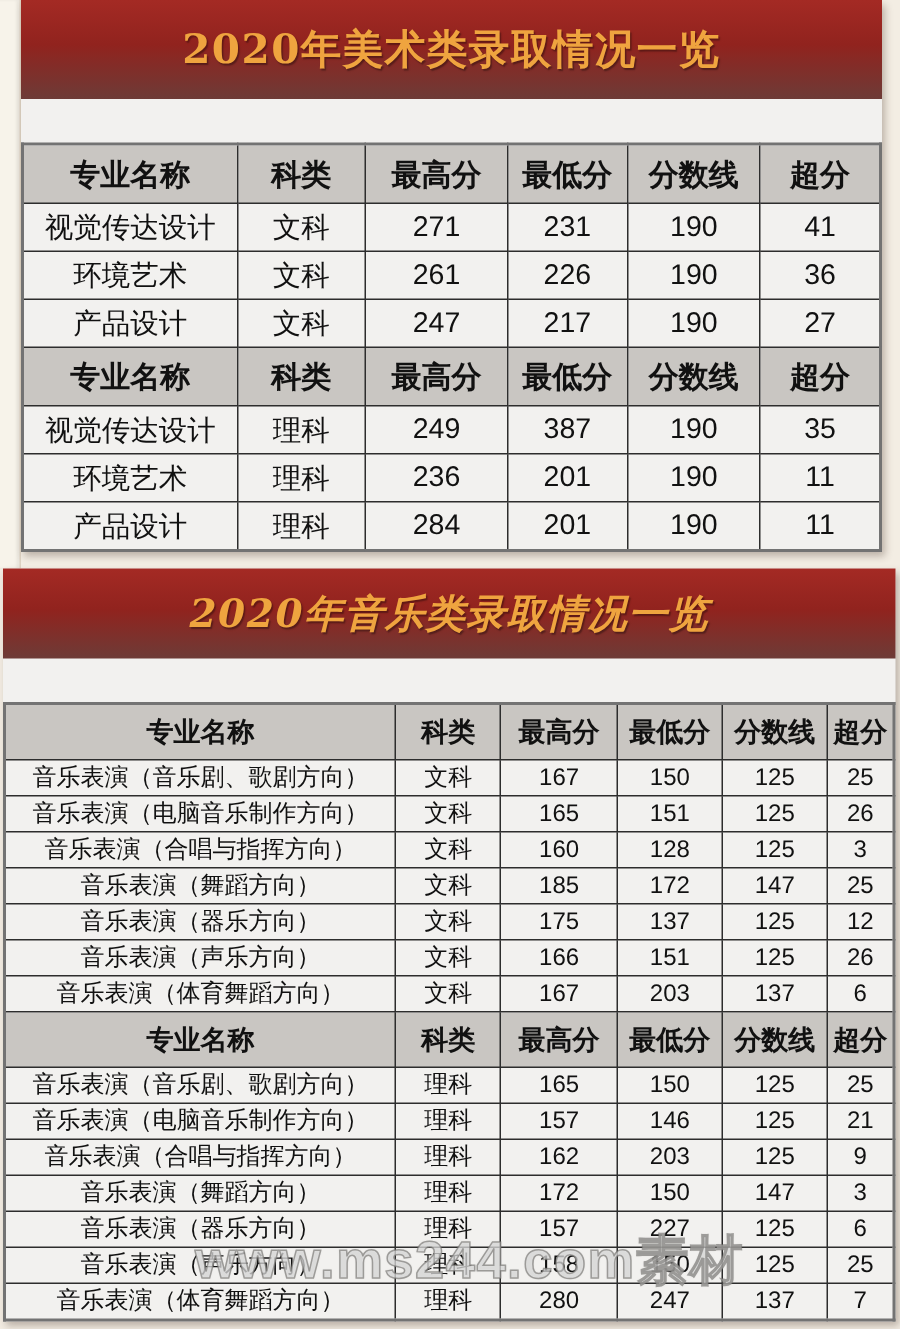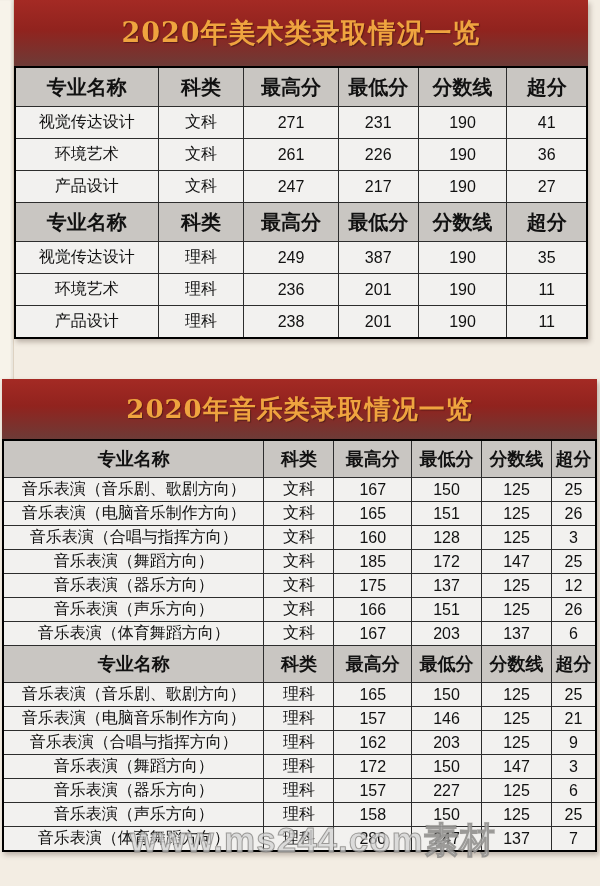--- a/index.html
+++ b/index.html
@@ -55,42 +55,43 @@
     font-size: 27px;
     letter-spacing: 1px;
     text-shadow: 1px 1px 1px rgba(0,0,0,0.35);
     white-space: nowrap;
   }
   .card-music .banner-title { font-size: 26px; }
   table.data-table {
     width: 100%;
     border-collapse: collapse;
     table-layout: fixed;
-    border: 2px solid #000000;
+    border: 2px solid #737373;
+    margin-top: 29px;
   }
   table.data-table th,
   table.data-table td {
     border: 1px solid #2d2d2d;
     text-align: center;
     vertical-align: middle;
     color: #111;
     padding: 0 2px;
     overflow: hidden;
     white-space: nowrap;
   }
   table.data-table th {
     background: #c9c6c2;
     font-weight: bold;
   }
   table.data-table td {
     background: #f2f1ef;
   }
   
   .card-art th { height: 38px; font-size: 20px; }
-  .card-art td { height: 31px; font-size: 16px; }
+  .card-art td { height: 31px; font-size: 19px; }
   .card-art col.c1 { width: 25%; }
   .card-art col.c2 { width: 15%; }
   .card-art col.c3 { width: 16.5%; }
   .card-art col.c4 { width: 14%; }
   .card-art col.c5 { width: 15.5%; }
   .card-art col.c6 { width: 14%; }
   
   .card-music th { height: 36px; font-size: 18px; }
   .card-music td { height: 23px; font-size: 16px; }
   .card-music col.c1 { width: 44%; }
@@ -189,32 +190,32 @@
             <td>环境艺术</td>
             <td>理科</td>
             <td>236</td>
             <td>201</td>
             <td>190</td>
             <td>11</td>
           </tr>
           <tr>
             <td>产品设计</td>
             <td>理科</td>
-            <td>238</td>
+            <td>284</td>
             <td>201</td>
             <td>190</td>
             <td>11</td>
           </tr>
         </tbody>
     </table>
   </div>
 
   <div class="table-card card-music">
     <div class="banner" style="background: linear-gradient(rgb(164, 42, 36) 0%, rgb(145, 35, 30) 45%, rgb(109, 59, 55) 100%);">
-      <span class="banner-title" style="color: rgb(239, 164, 63);">2020年音乐类录取情况一览</span>
+      <span class="banner-title" style="color: rgb(239, 164, 63); font-style: italic;">2020年音乐类录取情况一览</span>
     </div>
     <table class="data-table">
       <colgroup>
         <col class="c1">
           <col class="c2">
           <col class="c3">
           <col class="c4">
           <col class="c5">
           <col class="c6">
       </colgroup>

